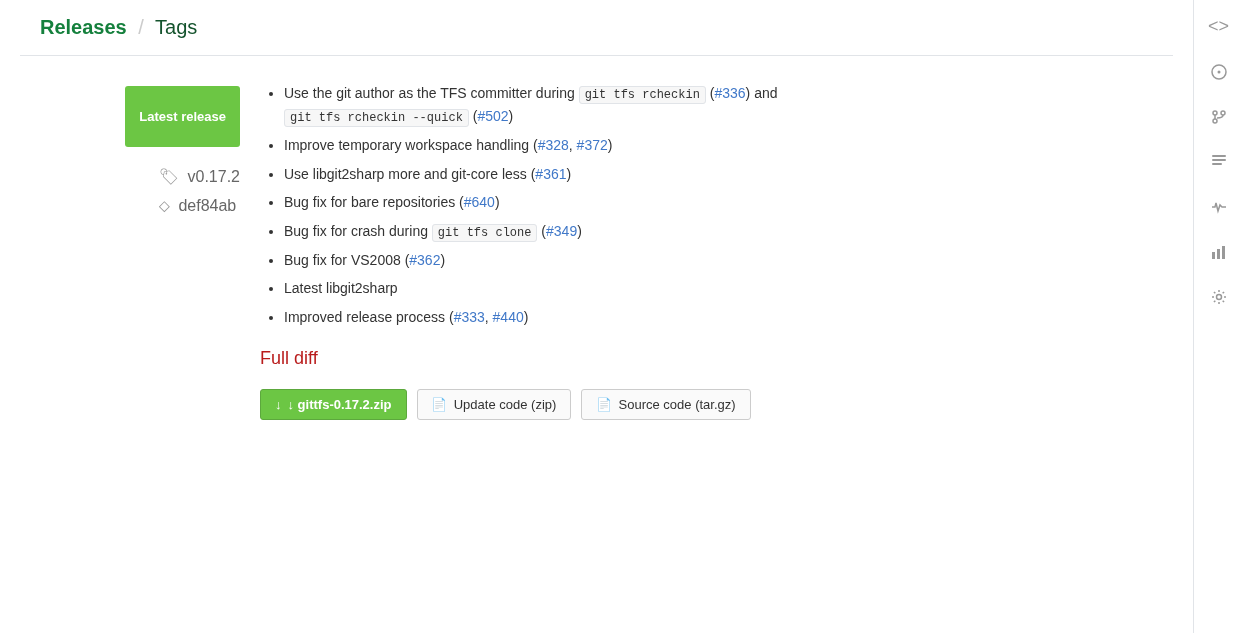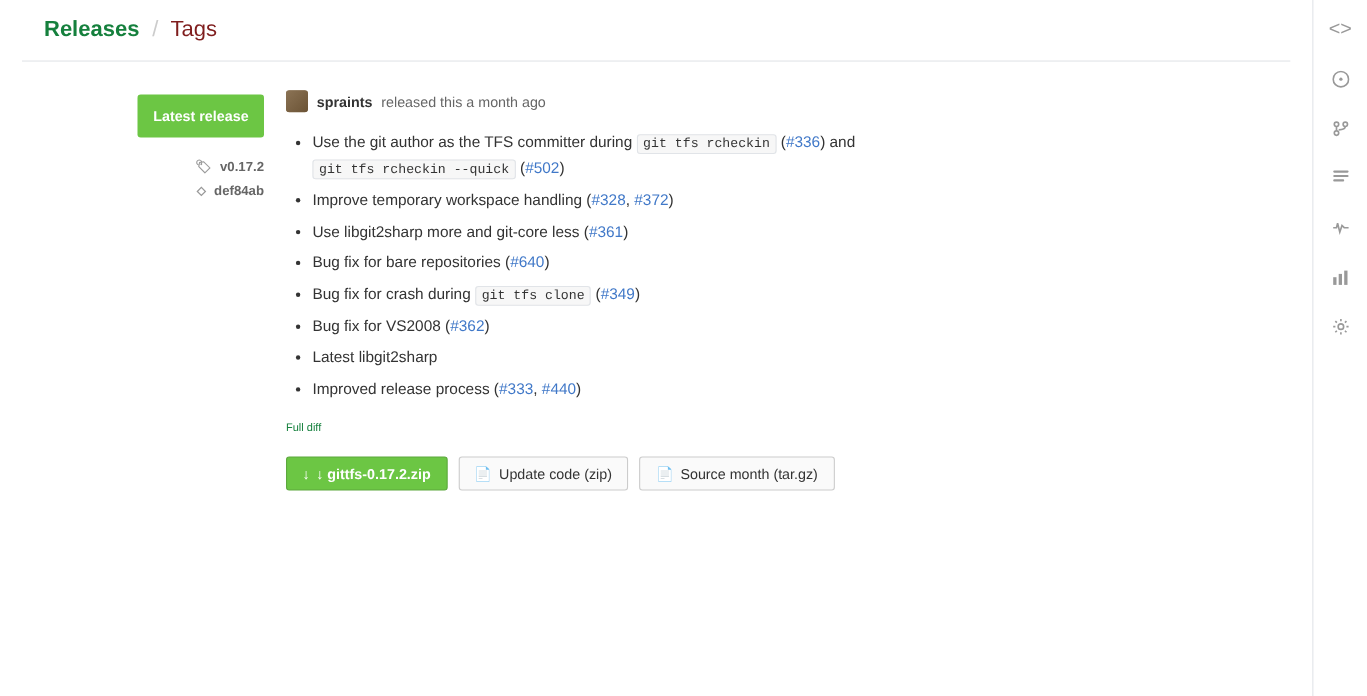--- a/index.html
+++ b/index.html
@@ -40,21 +40,21 @@
       color: #15803d;
       font-weight: bold;
     }
 
     .page-header-title .separator {
       color: #ccc;
       margin: 0 6px;
     }
 
     .page-header-title .tags-link {
-      color: #7f1d1d;
+      color: #14532d;
       text-decoration: none;
       font-weight: 300;
     }
 
     
     .sidebar-icons {
       width: 50px;
       border-left: 1px solid #e1e4e8;
       display: flex;
       flex-direction: column;
@@ -84,32 +84,31 @@
       flex-direction: column;
       align-items: flex-end;
       padding-top: 10px;
     }
 
     .latest-release-badge {
       background: #6cc644;
       color: #fff;
       font-size: 13px;
       font-weight: 600;
-      padding: 12px 14px;
+      padding: 23px 14px;
       border-radius: 3px;
       margin-bottom: 16px;
       cursor: pointer;
     }
 
     .release-meta {
-      text-align: right;
+      text-align: left;
       color: #666;
-      font-size: 12px;
+      font-size: 16px;
       line-height: 1.8;
-      font-weight: bold;
     }
 
     .release-meta .tag-icon {
       color: #999;
       margin-right: 4px;
     }
 
     .release-meta .commit-icon {
       color: #999;
       margin-right: 4px;
@@ -185,23 +184,23 @@
       font-family: "SFMono-Regular", Consolas, "Liberation Mono", Menlo, monospace;
       font-size: 12px;
       background: #f7f7f7;
       border: 1px solid #e1e4e8;
       border-radius: 3px;
       padding: 1px 5px;
       color: #333;
     }
 
     .full-diff-link {
-      color: #15803d;
-      text-decoration: none;
-      font-size: 10px;
+      color: #b91c1c;
+      text-decoration: none;
+      font-size: 18px;
       display: block;
       margin-bottom: 20px;
     }
 
     
     .download-buttons {
       display: flex;
       gap: 10px;
       flex-wrap: wrap;
     }
@@ -266,27 +265,20 @@
           </div>
           <div>
             <span class="commit-icon">⬦</span>
             <span>def84ab</span>
           </div>
         </div>
       </div>
 
       <div class="release-main">
 
-        <div class="release-author-line">
-          <div class="author-avatar">
-            <div class="author-avatar-inner"></div>
-          </div>
-          <strong class="author-name">spraints</strong>
-          <span>released this a month ago</span>
-        </div>
 
         <div class="release-notes">
           <ul>
 
             <li>
               Use the git author as the TFS committer during
               <code class="inline-code">git tfs rcheckin</code>
               (<a href="#">#336</a>) and
               <br>
               <code class="inline-code">git tfs rcheckin --quick</code>
@@ -329,21 +321,21 @@
           <a href="#" class="btn-download-primary">
             <span>↓</span>
             <span>↓ gittfs-0.17.2.zip</span>
           </a>
           <a href="#" class="btn-download-secondary">
             <span>📄</span>
             <span>Update code (zip)</span>
           </a>
           <a href="#" class="btn-download-secondary">
             <span>📄</span>
-            <span>Source month (tar.gz)</span>
+            <span>Source code (tar.gz)</span>
           </a>
         </div>
       </div>
     </div>
   </div>
 
   <div class="sidebar-icons">
     <div class="sidebar-icon" title="Code">&lt;&gt;</div>
     <div class="sidebar-icon" title="Issues">
       <svg width="16" height="16" viewBox="0 0 16 16" fill="#999">

